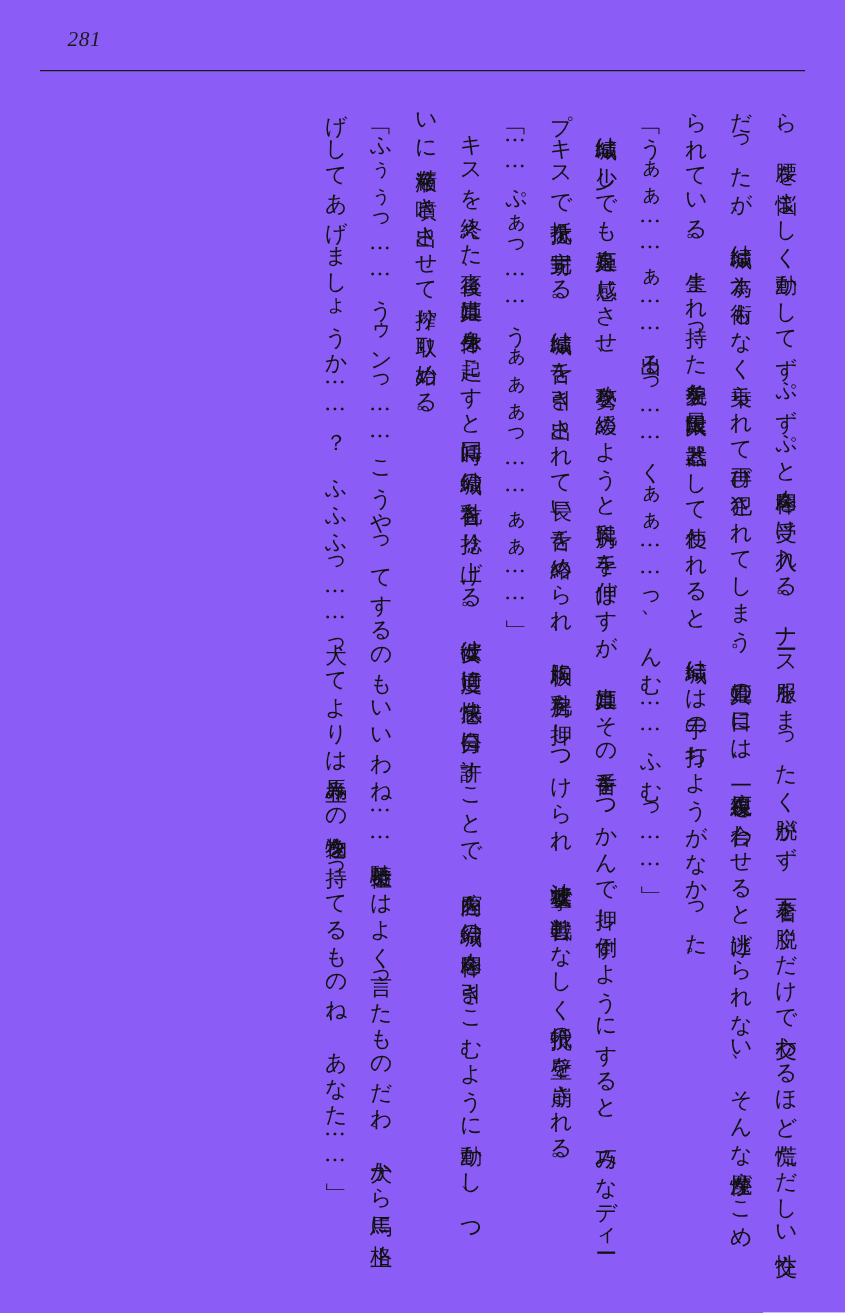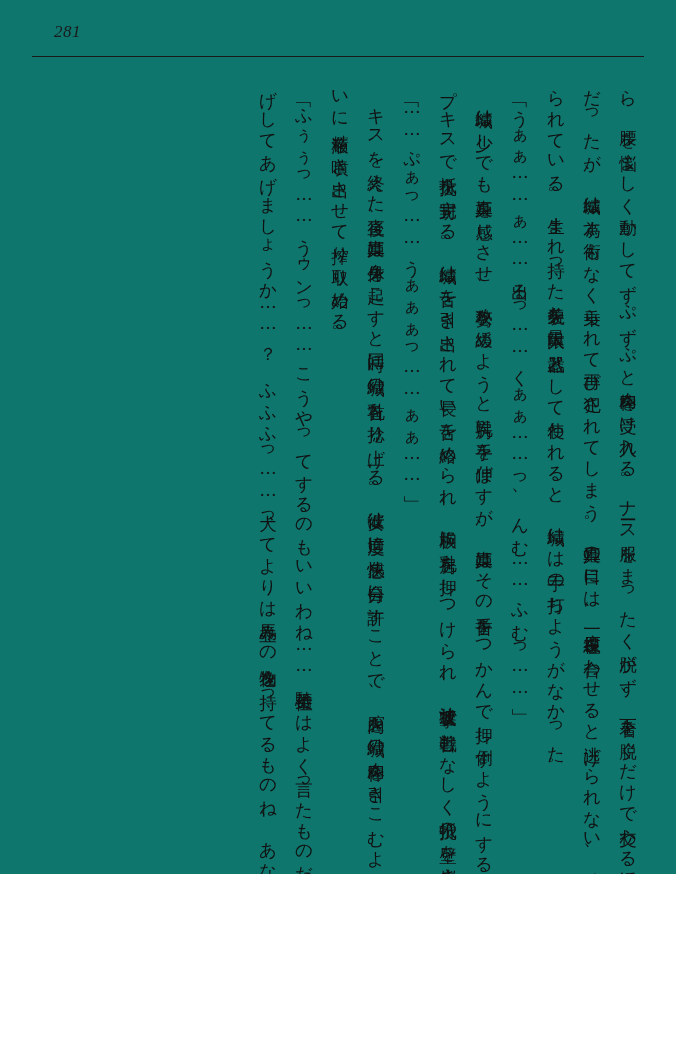--- a/index.html
+++ b/index.html
@@ -6,22 +6,22 @@
     margin: 0;
     padding: 0;
     background: #ffffff;
   }
   body {
     font-family: "Liberation Serif", "DejaVu Serif", serif;
   }
   #page {
     position: relative;
     width: 676px;
-    height: 874px;
-    background: #0f766e;
+    height: 1050px;
+    background: #8b5cf6;
     overflow: hidden;
     box-sizing: border-box;
   }
   
   .page-number {
     position: absolute;
     top: 22px;
     left: 54px;
     font-size: 17px;
     font-style: italic;

